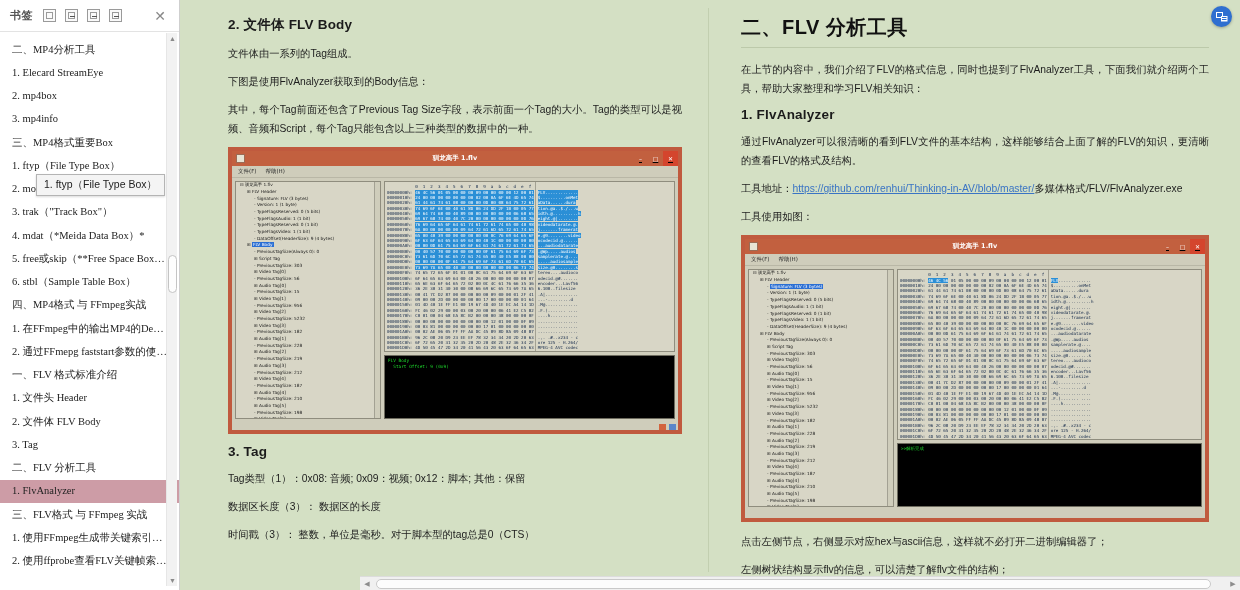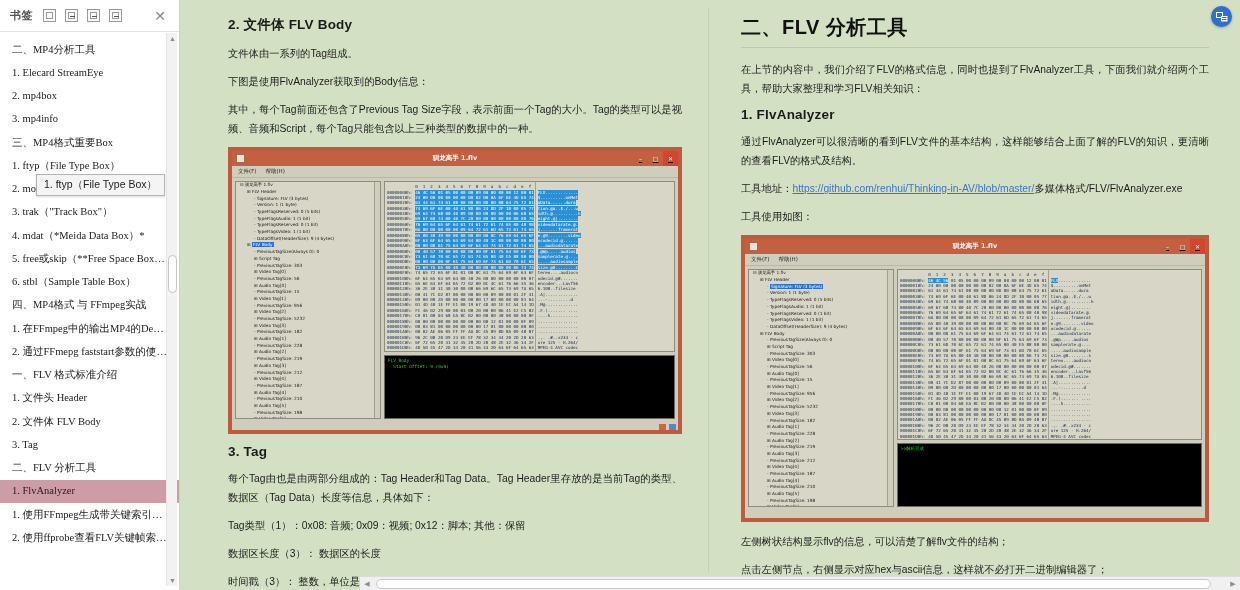--- a/index.html
+++ b/index.html
@@ -261,20 +261,21 @@
         <div class="sb-item">6. stbl（Sample Table Box）</div>
         <div class="sb-item">四、MP4格式 与 FFmpeg实战</div>
         <div class="sb-item">1. 在FFmpeg中的输出MP4的Demuxe...</div>
         <div class="sb-item">2. 通过FFmepg faststart参数的使用，...</div>
         <div class="sb-item">一、FLV 格式标准介绍</div>
         <div class="sb-item">1. 文件头 Header</div>
         <div class="sb-item">2. 文件体 FLV Body</div>
         <div class="sb-item">3. Tag</div>
         <div class="sb-item">二、FLV 分析工具</div>
         <div class="sb-item active">1. FlvAnalyzer</div>
+        <div class="sb-item">三、FLV格式 与 FFmpeg 实战</div>
         <div class="sb-item">1. 使用FFmpeg生成带关键索引信息的...</div>
         <div class="sb-item">2. 使用ffprobe查看FLV关键帧索引相...</div>
       </div>
     <div class="sb-scroll">
       <div class="arrow up">▲</div>
       <div class="sb-thumb"></div>
       <div class="arrow dn">▼</div>
     </div>
     <div class="tooltip">1. ftyp（File Type Box）</div>
   </div>
@@ -457,21 +458,20 @@
               </div>
             </div>
             <div class="shot-foot">
               <div class="ic ic1"></div>
               <div class="ic ic2"></div>
             </div>
           </div>
         </div>
 
         <h2 class="doc-h2">3. Tag</h2>
-        <p class="doc-p">每个Tag由也是由两部分组成的：Tag Header和Tag Data。Tag Header里存放的是当前Tag的类型、数据区（Tag Data）长度等信息，具体如下：</p>
         <p class="doc-p">Tag类型（1）：0x08: 音频; 0x09：视频; 0x12：脚本; 其他：保留</p>
         <p class="doc-p">数据区长度（3）： 数据区的长度</p>
         <p class="doc-p">时间戳（3）： 整数，单位是毫秒。对于脚本型的tag总是0（CTS）</p>
 
       </div>
 
       <div class="divider"></div>
 
       <div class="col right-col">
         <h1 class="doc-h1">二、FLV 分析工具</h1>
@@ -646,22 +646,22 @@
                 </div>
                 <div class="console-pane">
                   <div class="cl">&gt;&gt;解析完成</div>
                 </div>
               </div>
             </div>
             <div class="shot-foot"></div>
           </div>
         </div>
 
+        <p class="doc-p">点击左侧节点，右侧显示对应hex与ascii信息，这样就不必打开二进制编辑器了；</p>
         <p class="doc-p">左侧树状结构显示flv的信息，可以清楚了解flv文件的结构；</p>
-        <p class="doc-p">点击左侧节点，右侧显示对应hex与ascii信息，这样就不必打开二进制编辑器了；</p>
         <p class="doc-p">通过此工具可以查看audio tag与video tag各个字节（精确到bit）的详细信息，了解每个tag是如何构造的，同时右下角黑色输出框显示某个值的意义；</p>
 
       </div>
     </div>
 
     <div class="fab">
       <svg width="12" height="12" viewBox="0 0 12 12">
         <rect x="0.5" y="1.5" width="6" height="5" fill="none" stroke="#fff" stroke-width="1"></rect>
         <rect x="5" y="5" width="6.5" height="5.5" fill="#fff"></rect>
         <rect x="6" y="6" width="4.5" height="1" fill="#2f6fd0"></rect>

